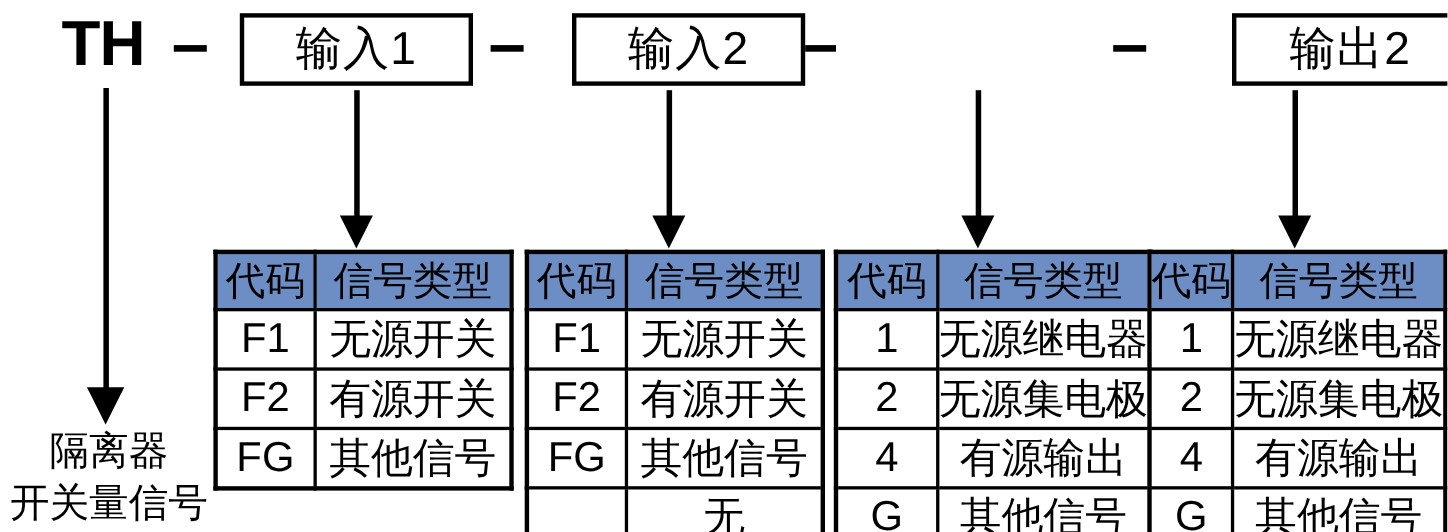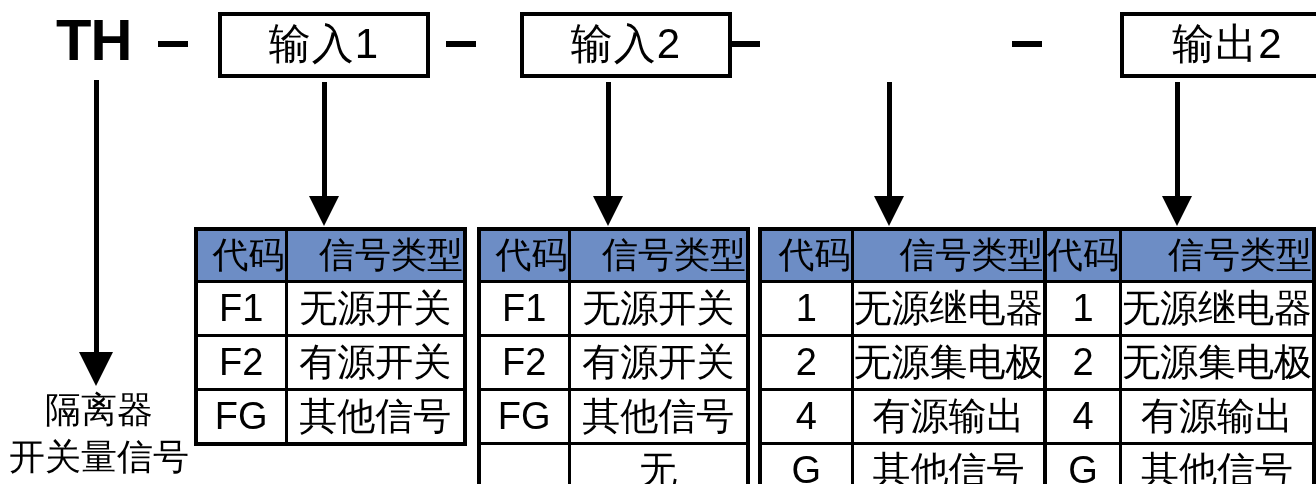--- a/index.html
+++ b/index.html
@@ -49,21 +49,21 @@
     text-align:center; font-size:36px; line-height:47px;
   }
   
   .code-table {
     position:absolute; top:227px;
     border-collapse:collapse; background:#fff;
     text-align:center; table-layout:fixed;
     border:4px solid #000;
   }
   .code-table th, .code-table td { border:3px solid #000; padding:0; overflow:hidden; white-space:nowrap; }
-  .code-table th { height:41px; font-size:36px; font-weight:400;text-align:right; }
+  .code-table th { height:41px; font-size:36px; font-weight:400; }
   .code-table td { height:38px; font-size:38px; }
   .t1 { left:194px; }  .t2 { left:477px; }  .t3 { left:758px; }  .t4 { left:1043px; }
   .t1 .col-code, .t2 .col-code { width:90px; }  .t1 .col-type, .t2 .col-type { width:179px; }
   .t3 .col-code { width:92px; }  .t3 .col-type { width:187px; }
   .t4 .col-code { width:89px; }  .t4 .col-type { width:178px; }
 </style>
 </head>
 <body>
 
 <div id="canvas">

